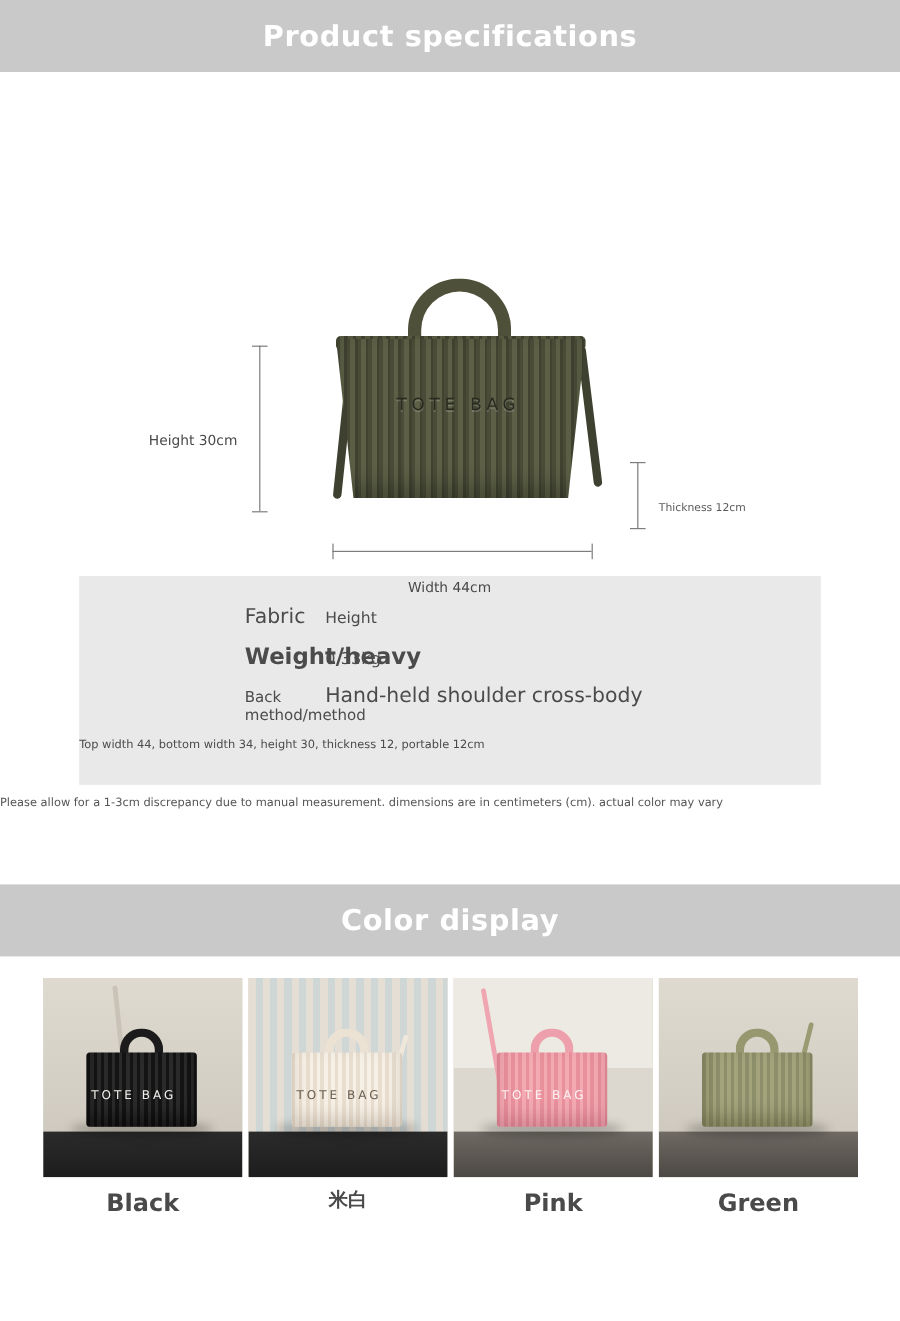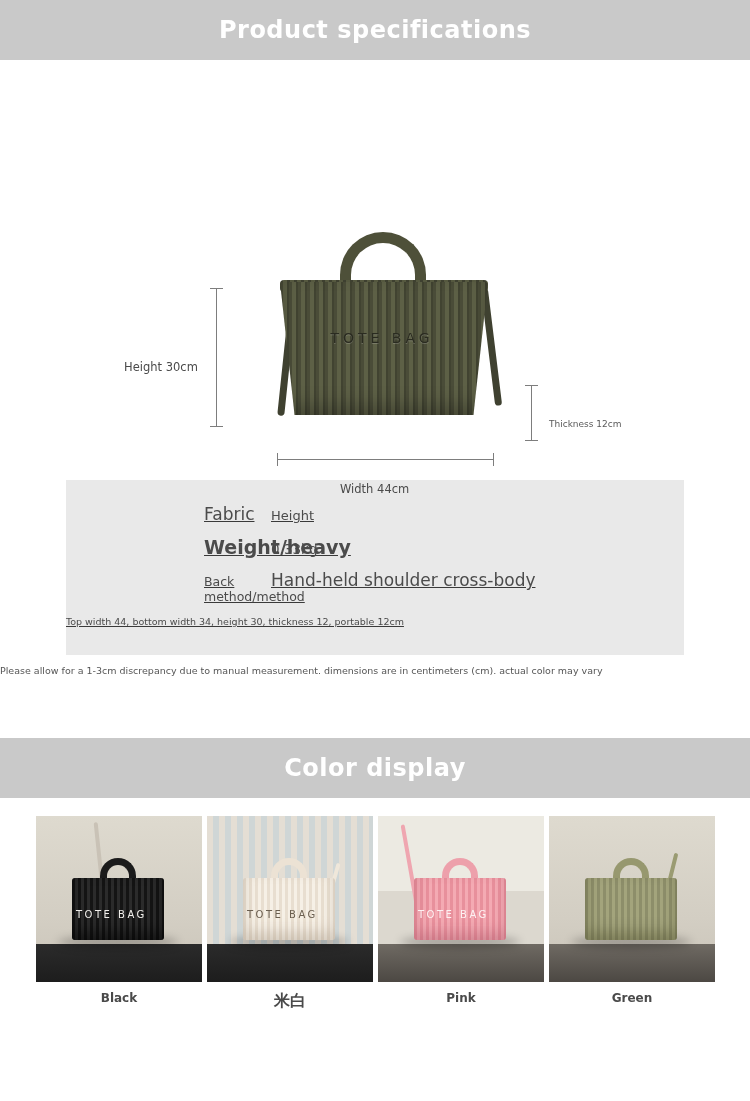--- a/index.html
+++ b/index.html
@@ -119,21 +119,20 @@
     color: #4a4a4a;
     white-space: nowrap;
   }
   .measure-label.small { font-size: 9px; color: #5a5a5a; }
 
   
   .spec-table {
     margin: 0 66px;
     background: #e9e9e9;
     padding: 18px 0 22px 0;
-    text-decoration: underline;
   }
   .spec-row {
     display: flex;
     align-items: baseline;
     padding: 6px 0;
   }
   .spec-key {
     width: 205px;
     padding-left: 138px;
     color: #4b4b4b;
@@ -167,21 +166,21 @@
   .color-card { width: 166px; }
   .photo {
     width: 166px;
     height: 166px;
     position: relative;
     overflow: hidden;
     background: #d9d4cd;
   }
   .color-name {
     text-align: center;
-    font-size: 12px;
+    font-size: 20px;
     color: #4a4a4a;
     font-weight: bold;
     padding: 9px 0 14px 0;
   }
   .color-name.cjk { font-weight: bold; font-size: 16px; }
 
   
   .wall {
     position: absolute; inset: 0;
     background: linear-gradient(180deg, #dedacf 0%, #d3cec3 62%, #c9c3b8 100%);

